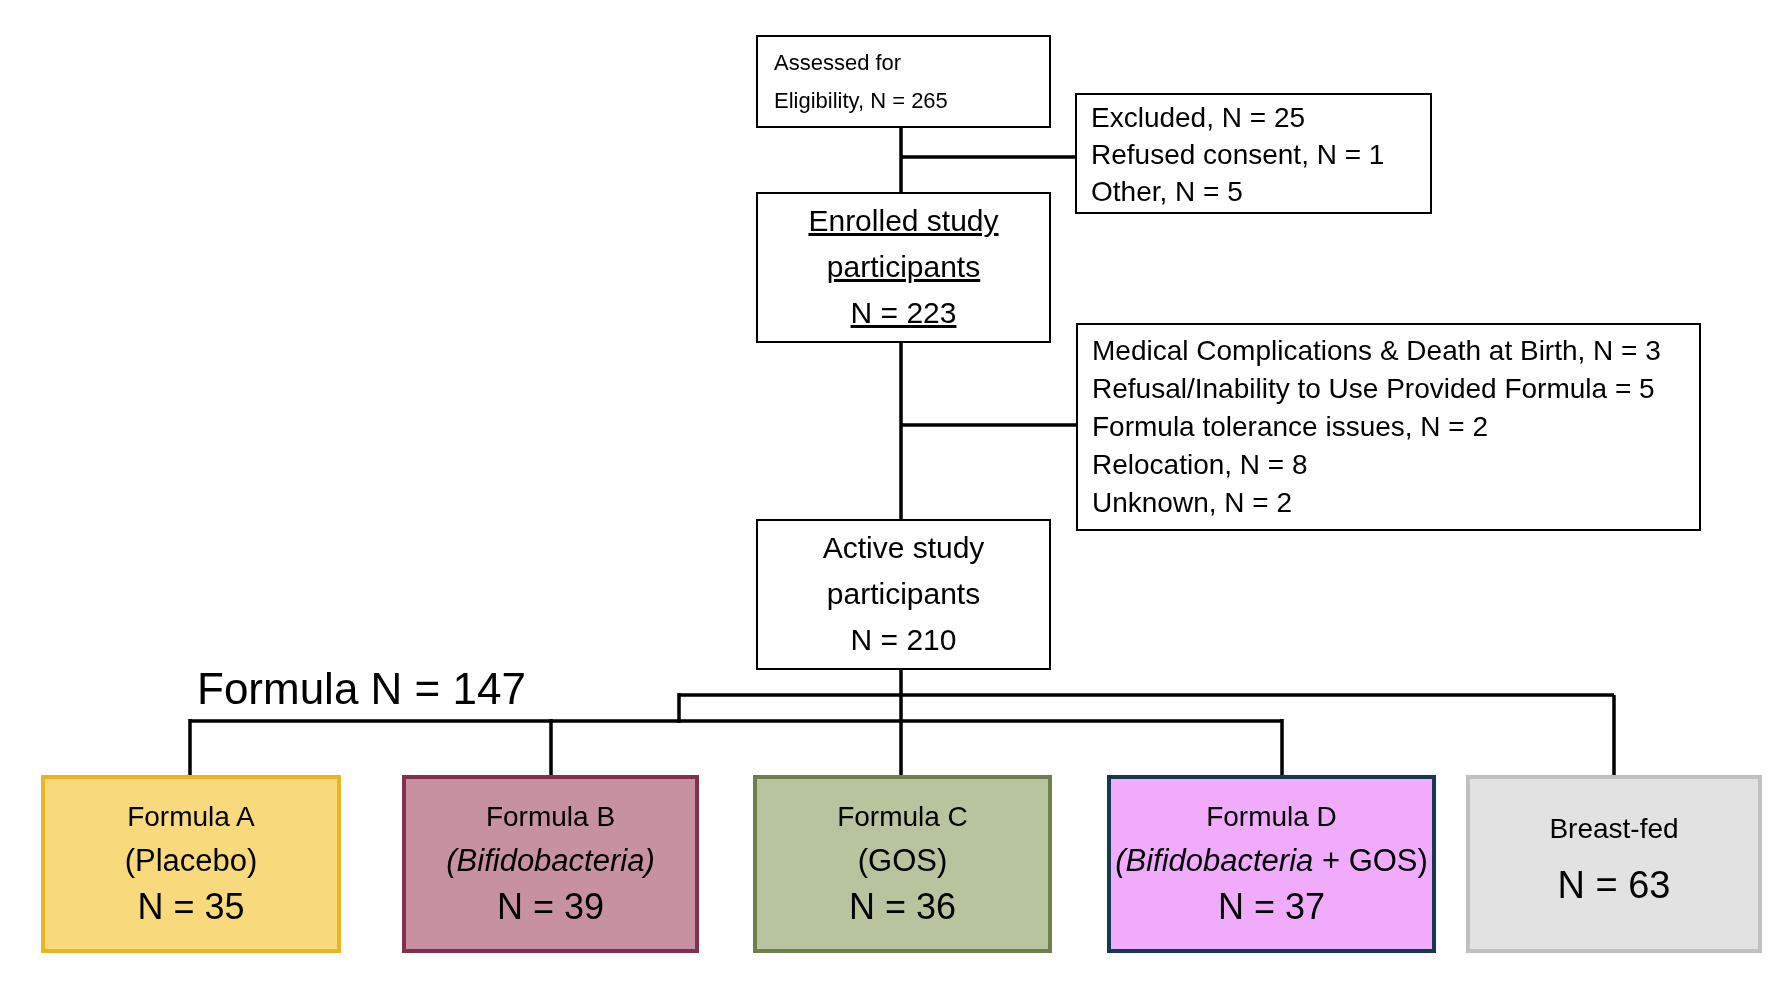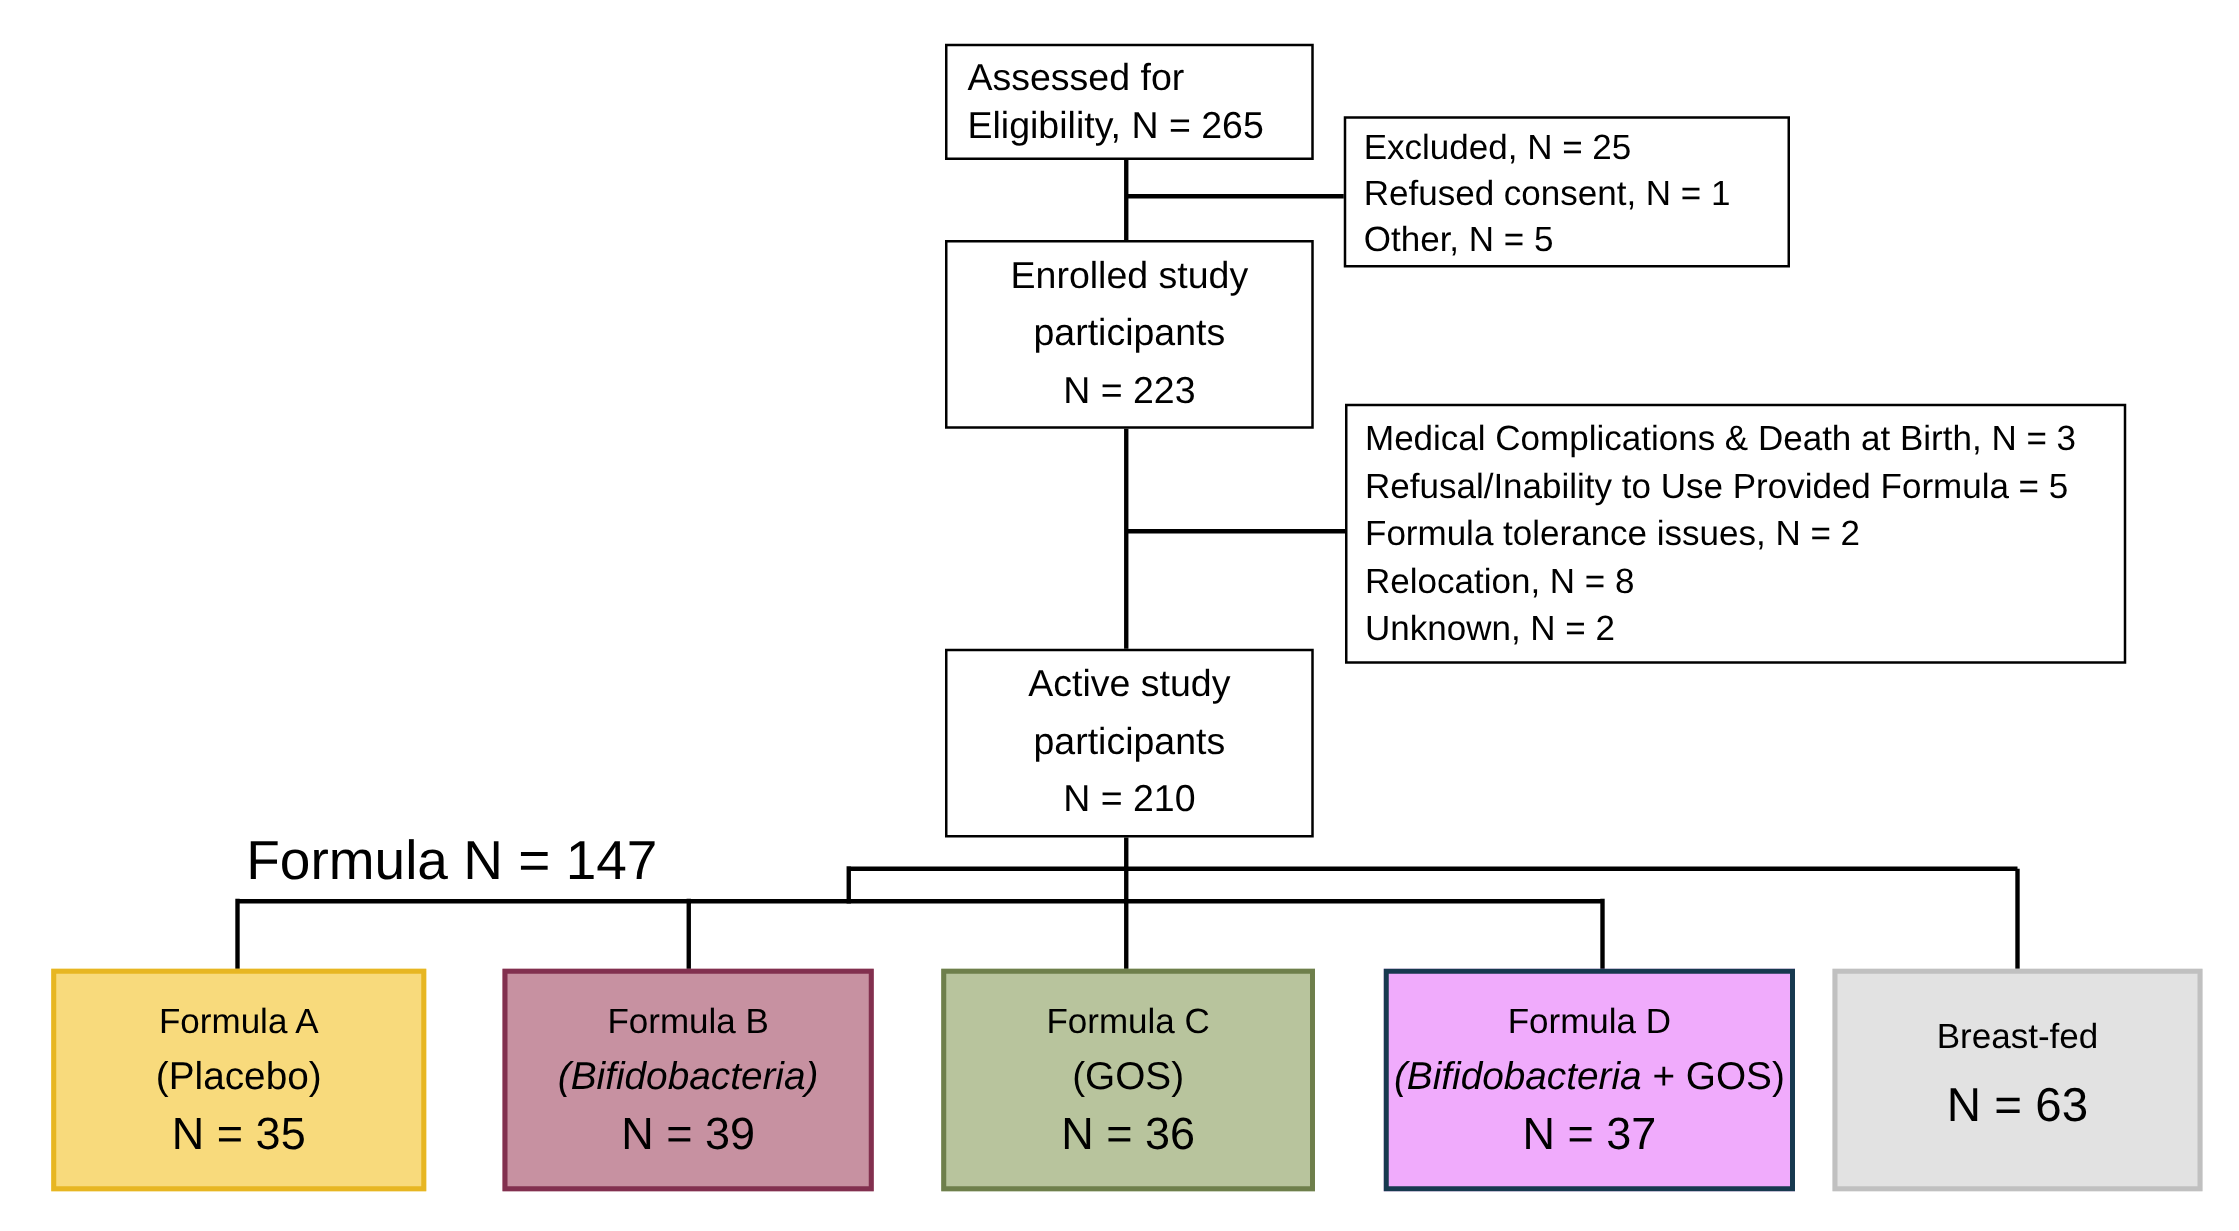--- a/index.html
+++ b/index.html
@@ -6,23 +6,23 @@
   .canvas{
     position:relative;width:1791px;height:985px;background:#ffffff;
     font-family:"Liberation Sans",sans-serif;color:#000;overflow:hidden;
   }
   .connectors{position:absolute;left:0;top:0;width:1791px;height:985px;}
   .box{
     position:absolute;background:#ffffff;border:2.5px solid #000;
     box-sizing:border-box;
   }
   .box .ln{white-space:nowrap;}
-  .assessed{left:756px;top:35px;width:295px;height:93px;padding:7px 0 0 16px;font-size:30px;line-height:38px;}
+  .assessed{left:756px;top:35px;width:295px;height:93px;padding:7px 0 0 16px;font-size:22px;line-height:38px;}
   .excluded{left:1075px;top:93px;width:357px;height:121px;padding:4px 0 0 14px;font-size:28px;line-height:37px;}
-  .enrolled{left:756px;top:192px;width:295px;height:151px;padding-top:4px;text-align:center;font-size:30px;line-height:46px;}
+  .enrolled{left:756px;top:192px;width:295px;height:151px;padding-top:4px;text-align:center;font-size:30px;line-height:46px;text-decoration:underline;}
   .withdrawn{left:1076px;top:323px;width:625px;height:208px;padding:7px 0 0 14px;font-size:28px;line-height:38px;}
   .active{left:756px;top:519px;width:295px;height:151px;padding-top:4px;text-align:center;font-size:30px;line-height:46px;}
   .formula-label{
     position:absolute;left:197px;top:668px;font-size:44px;line-height:42px;white-space:nowrap;
   }
   .gbox{
     position:absolute;top:775px;height:178px;border:4.5px solid #000;
     box-sizing:border-box;text-align:center;
   }
   .g0{left:41px;width:300px;background:#f8da7c;border-color:#e7b622;}

